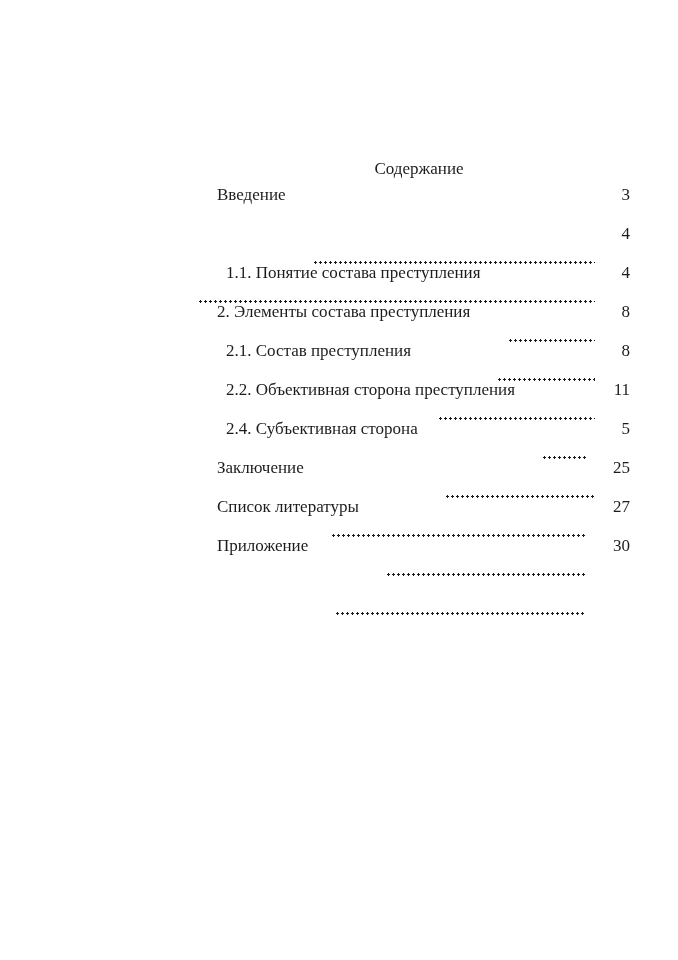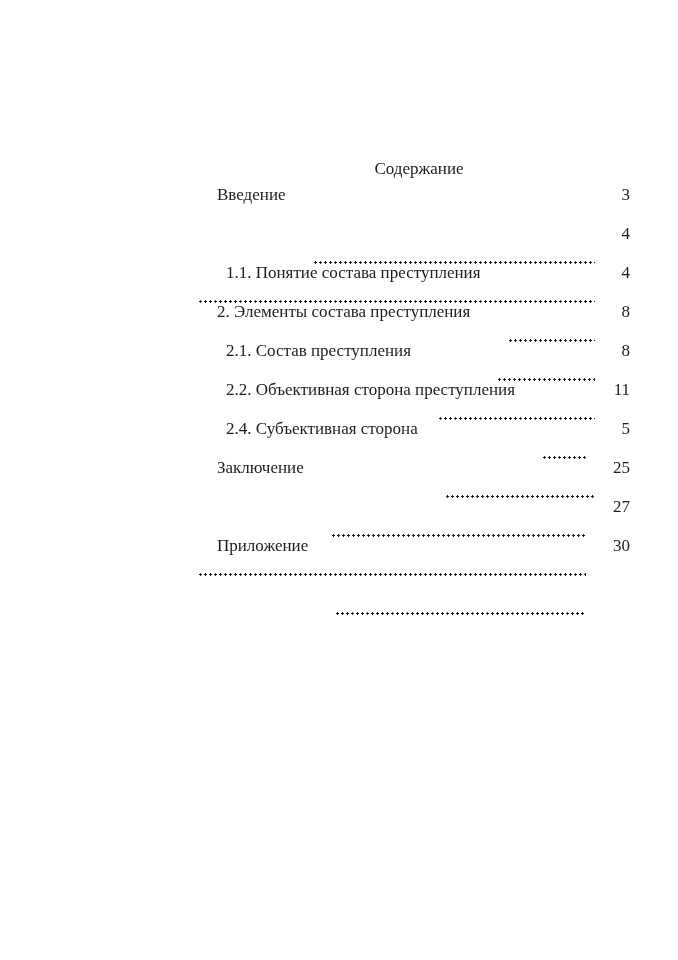--- a/index.html
+++ b/index.html
@@ -110,20 +110,21 @@
     <span class="toc-label">2.4. Субъективная сторона</span>
     <span class="toc-leader"></span>
     <span class="toc-page">5</span>
   </div>
       <div class="toc-row">
     <span class="toc-label">Заключение</span>
     <span class="toc-leader"></span>
     <span class="toc-page">25</span>
   </div>
       <div class="toc-row">
+    <span class="toc-label">Список литературы</span>
     <span class="toc-leader"></span>
     <span class="toc-page">27</span>
   </div>
       <div class="toc-row">
     <span class="toc-label">Приложение</span>
     <span class="toc-leader"></span>
     <span class="toc-page">30</span>
   </div>
     </div>
 </div>

